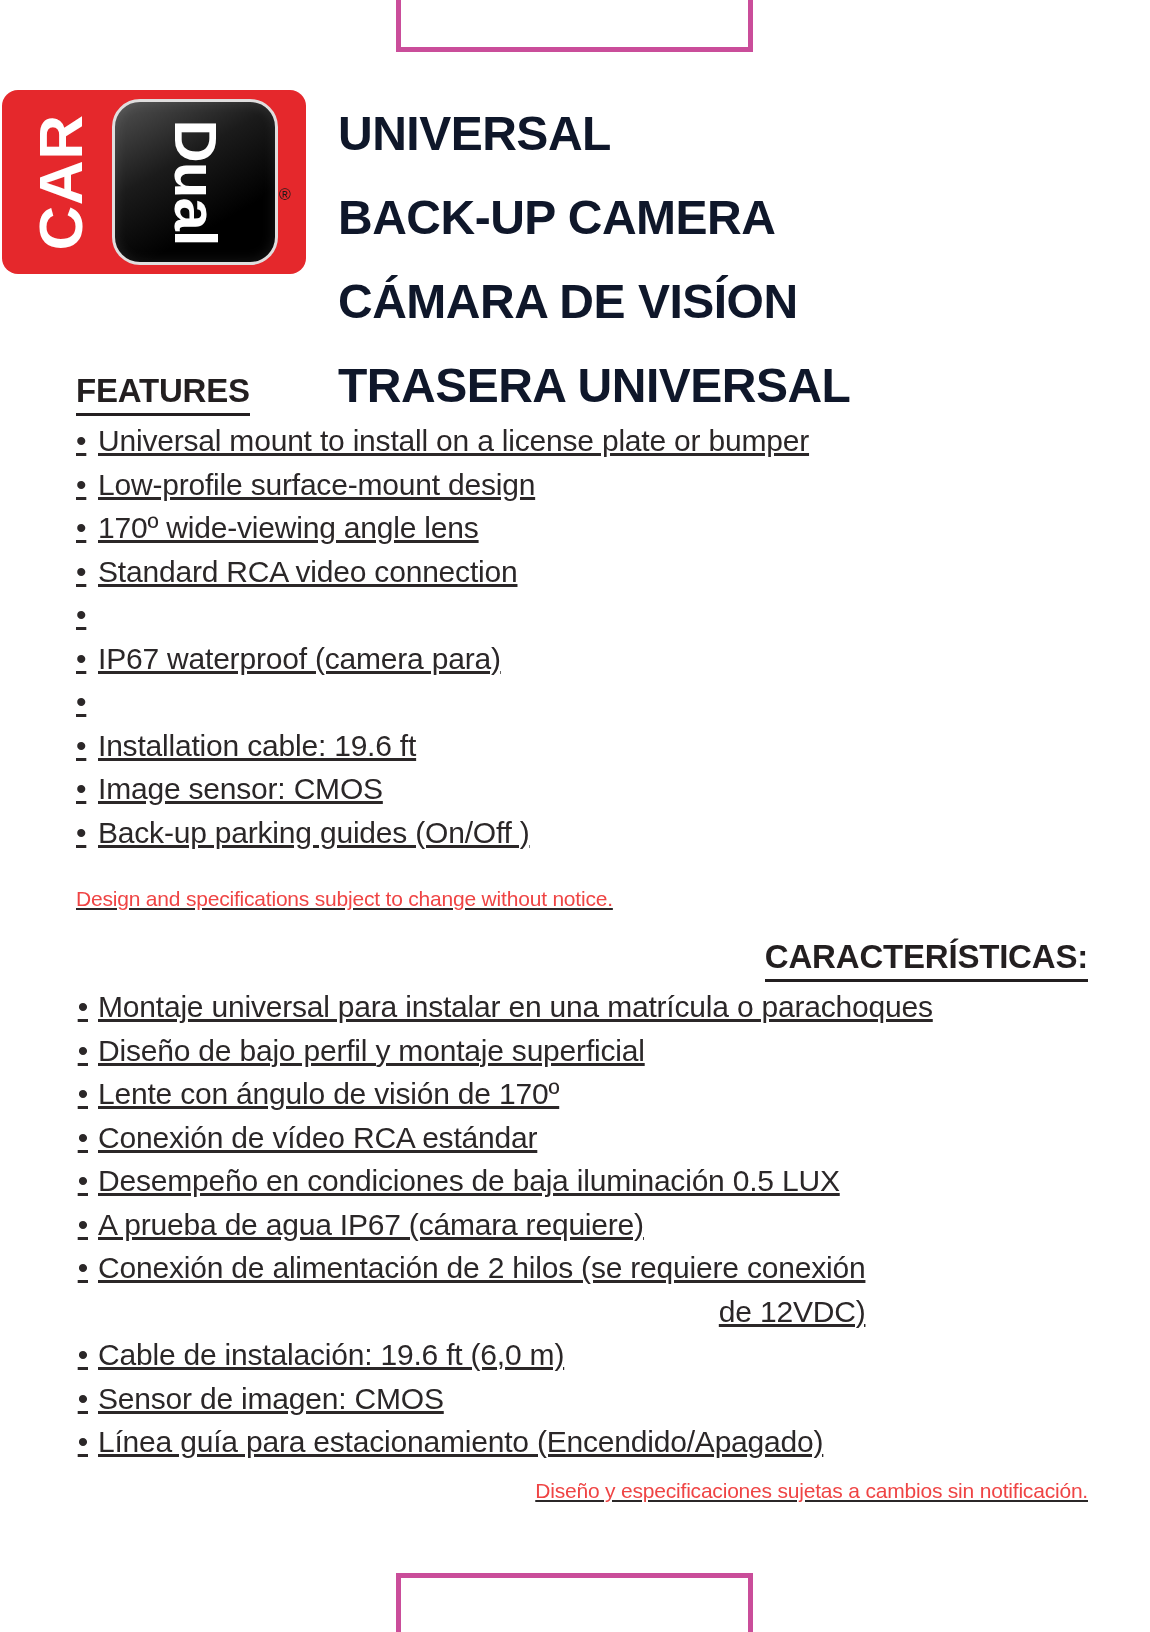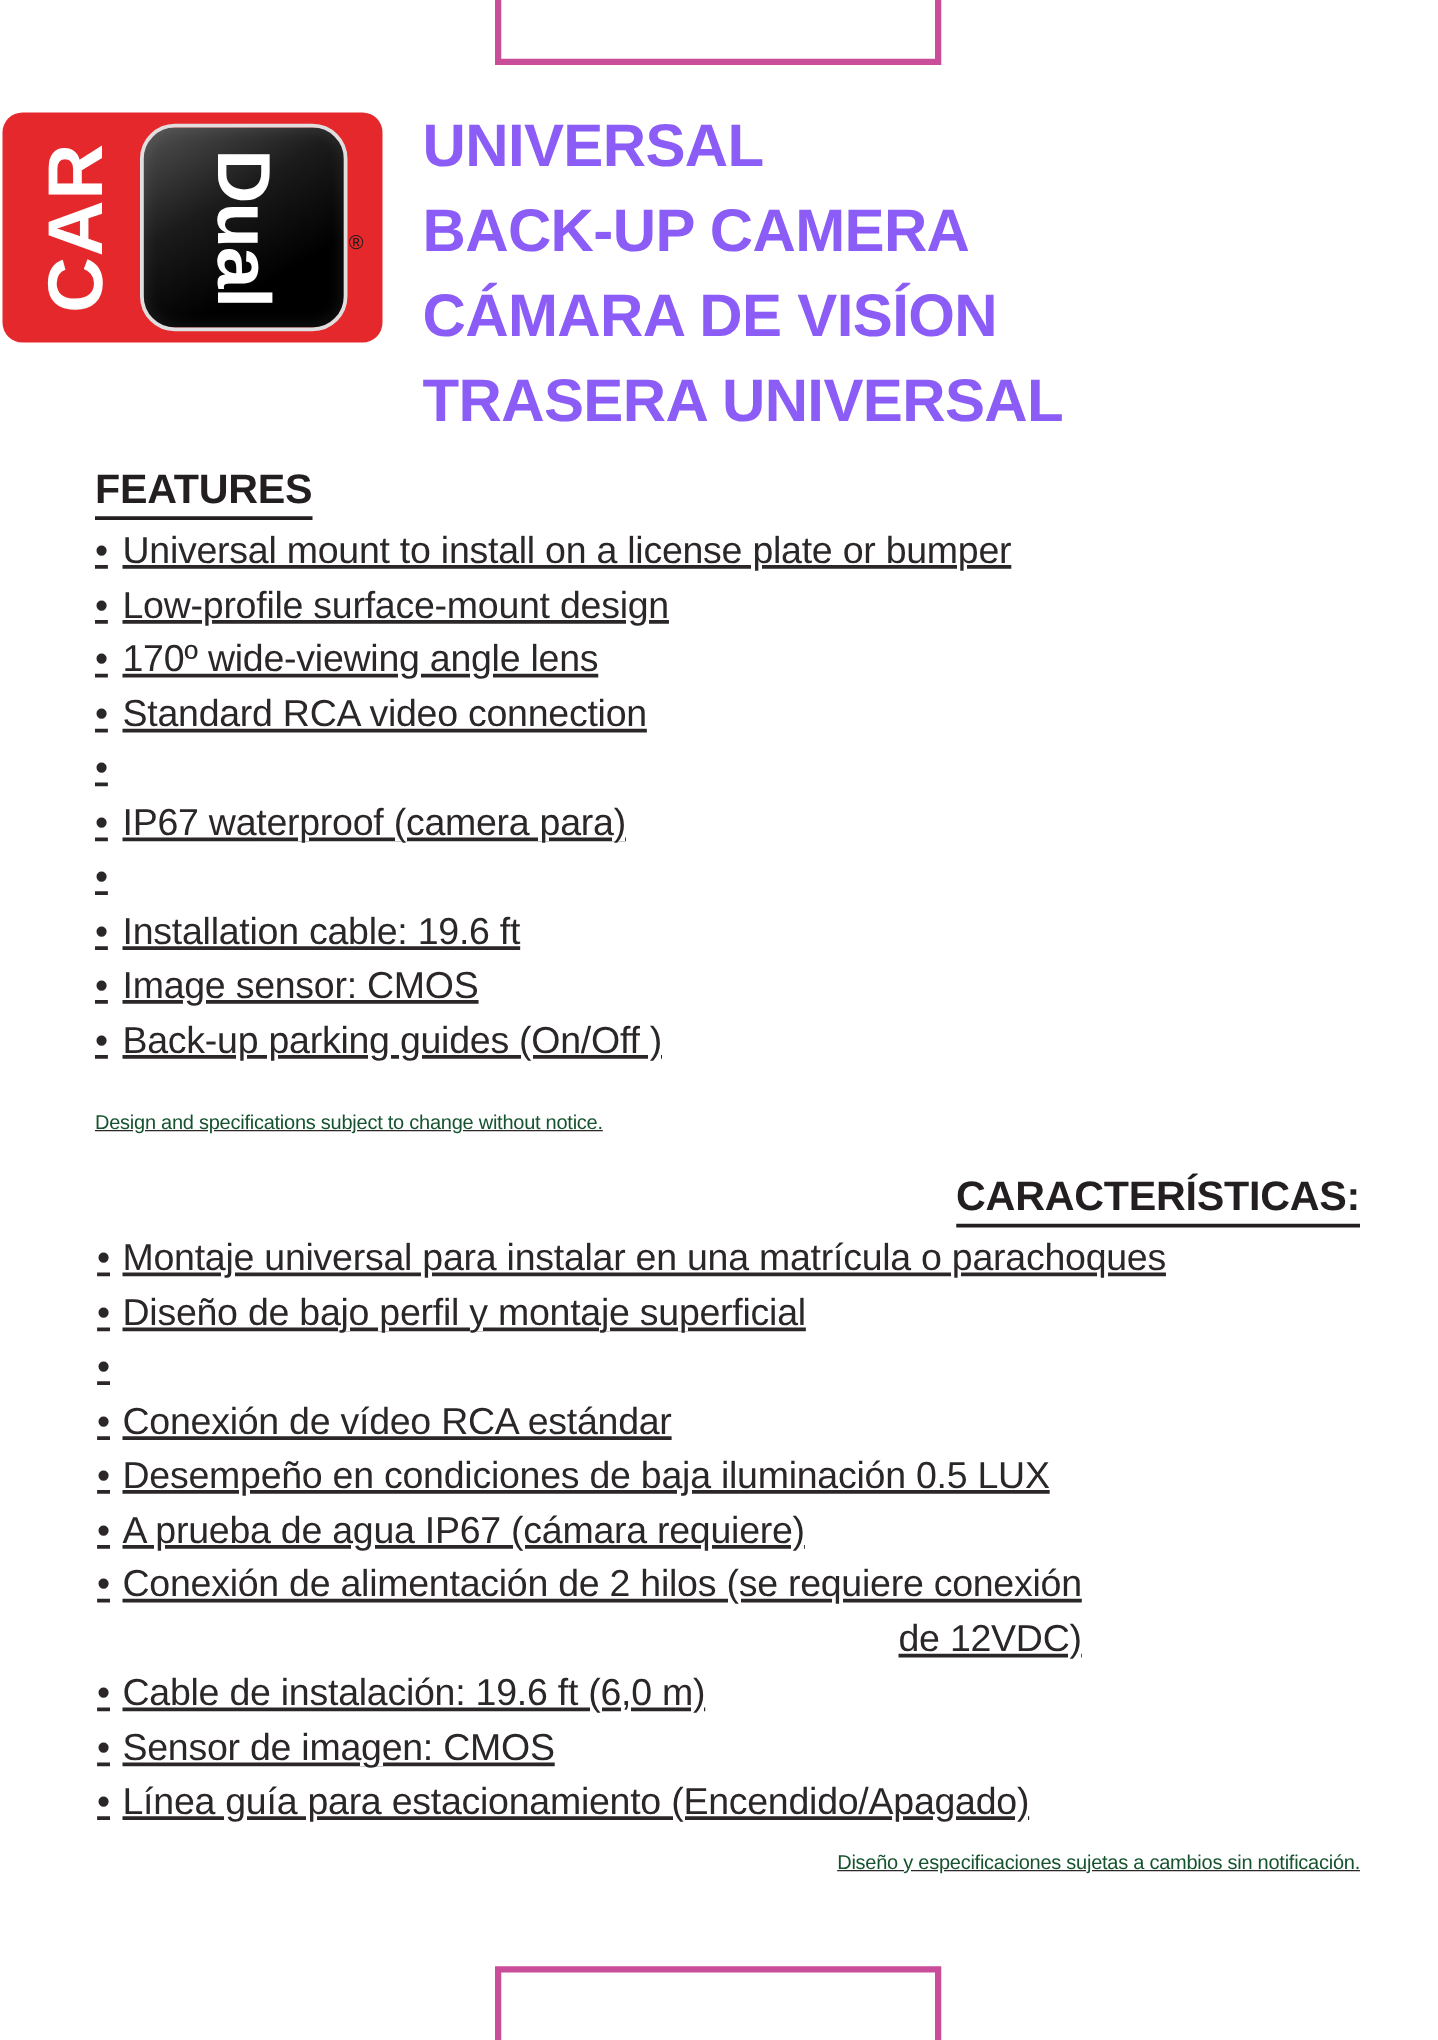--- a/index.html
+++ b/index.html
@@ -71,22 +71,23 @@
     color: #1d1a1a;
   }
 
   
   .title { position: absolute; left: 338px; top: 84px; }
   .title-line {
     font-size: 48px;
     font-weight: 700;
     line-height: 68px;
     letter-spacing: -0.5px;
-    color: #8b5cf6;
+    color: #0f172a;
     white-space: nowrap;
+    margin-top: 16px;
   }
 
   
   .content { position: absolute; left: 76px; top: 372px; width: 1012px; text-decoration: underline; }
   .heading {
     display: inline-block;
     margin: 0;
     font-size: 33px;
     font-weight: 700;
     letter-spacing: -0.2px;
@@ -100,24 +101,24 @@
     align-items: flex-start;
     font-size: 30px;
     line-height: 43.5px;
     letter-spacing: -0.2px;
     color: #2b2728;
   }
   .bullet { flex: none; width: 12px; margin-right: 10px; }
   .itext span { white-space: nowrap; }
   .cont { padding-left: 10px; white-space: nowrap; }
   .note {
-    font-size: 16px;
+    font-size: 21px;
     line-height: 30px;
     letter-spacing: -0.2px;
-    color: #14532d;
+    color: #ef4444;
     margin-top: 12px;
   }
   .section-features .note { margin-top: 30px; }
   .section-caracteristicas { margin-top: 24px; text-align: right; }
 </style>
 </head>
 <body>
 
 <div class="page">
 
@@ -224,20 +225,24 @@
         </li>
           <li>
           <span class="bullet">•</span>
           <div class="itext">
             <span>Diseño de bajo perfil y montaje superficial</span>
             
           </div>
         </li>
           <li>
           <span class="bullet">•</span>
+          <div class="itext">
+            <span>Lente con ángulo de visión de 170º</span>
+            
+          </div>
         </li>
           <li>
           <span class="bullet">•</span>
           <div class="itext">
             <span>Conexión de vídeo RCA estándar</span>
             
           </div>
         </li>
           <li>
           <span class="bullet">•</span>

